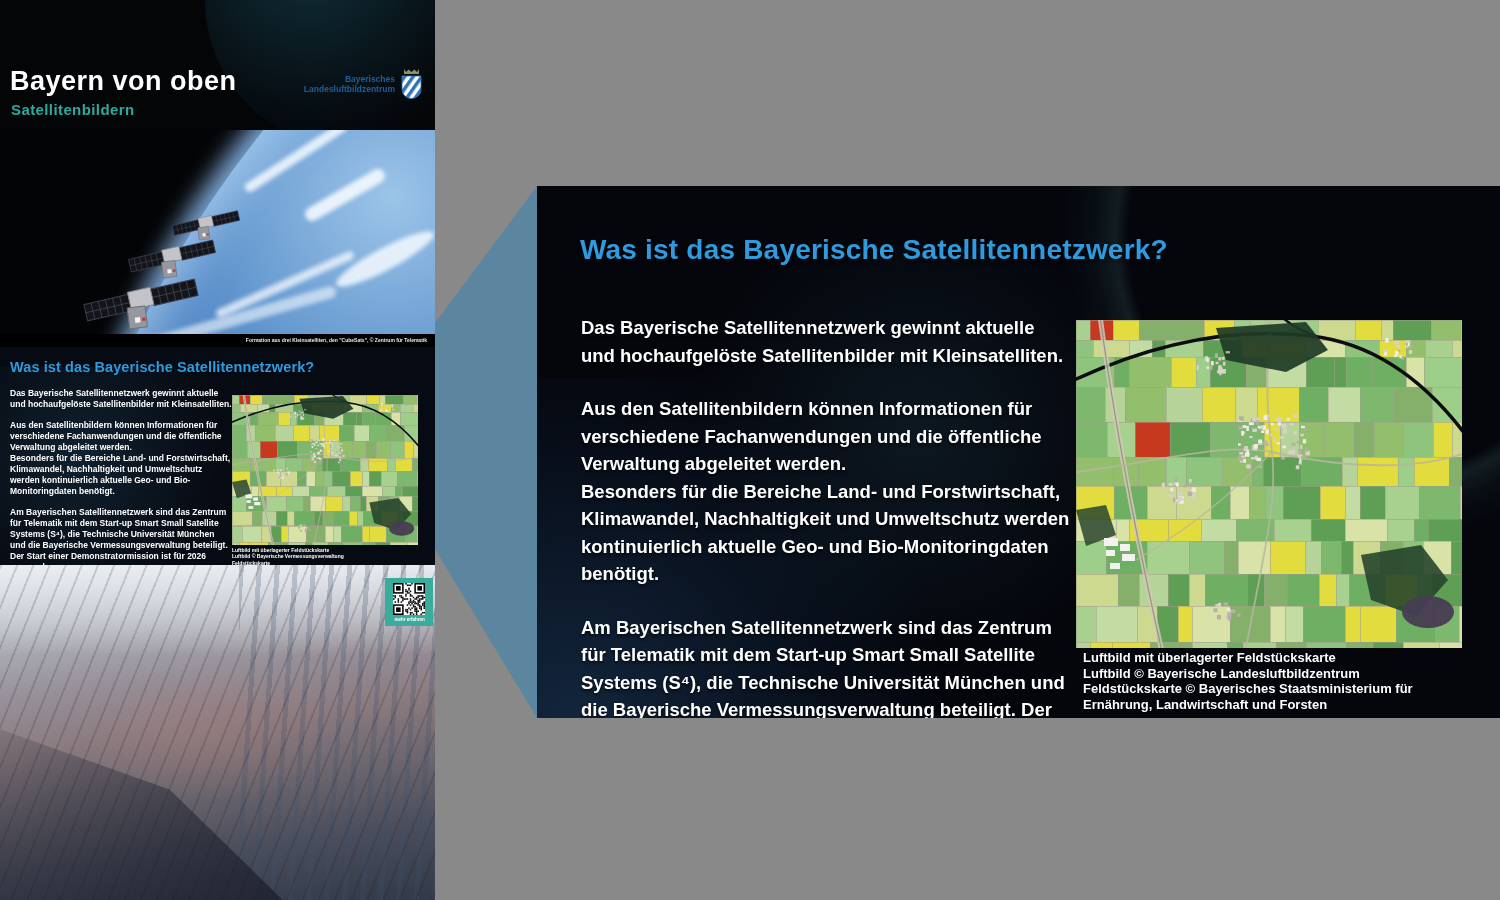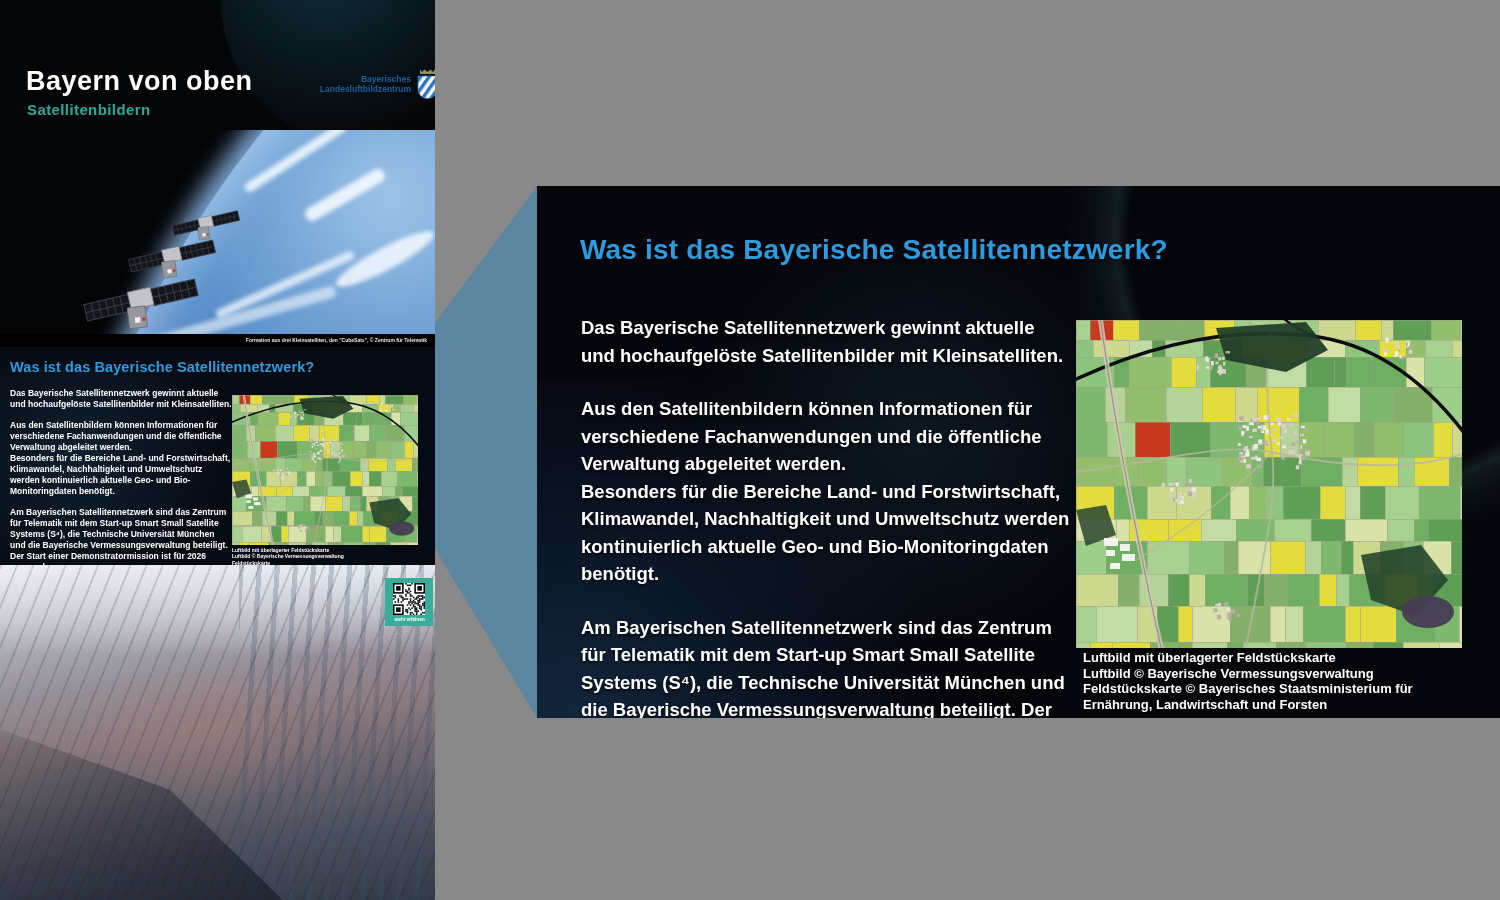--- a/index.html
+++ b/index.html
@@ -2,21 +2,21 @@
 <html style="--accent-blue: #2E9BDF; --accent-teal: #2FA99B; --logo-blue: #1D5F9E; --wedge-blue: #5C86A0; --qr-teal: #3AAC9C; --background-gray: #8A8989; --parcel-red: #C7391F; --parcel-yellow: #E3DC3E;"><head>
 <meta charset="utf-8">
 <style>
   * { margin:0; padding:0; box-sizing:border-box; }
   html,body { width:1500px; height:900px; overflow:hidden; }
   body { font-family:"Liberation Sans", sans-serif; background:var(--background-gray,#8A8989); position:relative; }
   .stage { position:absolute; inset:0; }
 
   
   .poster { position:absolute; left:0; top:0; width:435px; height:900px; background:#050608; overflow:hidden; }
-  .poster-header { position:absolute; left:16px; top:0; width:435px; height:130px; background:#040507; overflow:hidden; }
+  .poster-header { position:absolute; left:0; top:0; width:435px; height:130px; background:#040507; overflow:hidden; }
   .header-earth { position:absolute; right:-70px; top:-150px; width:300px; height:300px; border-radius:50%;
     background:radial-gradient(circle at 35% 35%, rgba(24,70,84,.65), rgba(10,30,40,.35) 55%, transparent 72%); }
   .poster-title { position:absolute; left:10px; top:66px; color:#fff; font-size:27px; font-weight:bold; letter-spacing:.5px; }
   .poster-subtitle { position:absolute; left:11px; top:101px; color:var(--accent-teal,#2FA99B); font-size:15px; font-weight:bold; letter-spacing:.4px; }
   .logo { position:absolute; right:12px; top:68px; display:flex; align-items:center; gap:5px; }
   .logo-text { color:var(--logo-blue,#1D5F9E); font-size:8.5px; line-height:10px; font-weight:bold; text-align:right; white-space:pre-line; }
 
   .sat-image { position:absolute; left:0; top:130px; width:435px; height:204px; background:#030406; overflow:hidden; }
   .earth-disc { position:absolute; left:50px; top:-350px; width:1900px; height:1900px; border-radius:50%;
     background:radial-gradient(circle at 18% 22%, #9cc4e8 0%, #5e93cc 9%, #2f5fa8 22%, #1c3f86 38%, #12296356 60%, #0c1c46 100%);
@@ -1023,18 +1023,18 @@
             <rect x="141.9" y="282.8" width="3.3" height="3.8" fill="#d8d2c8"></rect>
             <rect x="139.2" y="284.1" width="3.3" height="2.0" fill="#d8d2c8"></rect>
             <rect x="150.2" y="293.9" width="4.3" height="4.8" fill="#b7aea6"></rect>
             <rect x="140.9" y="294.9" width="4.1" height="4.4" fill="#b7aea6"></rect>
             <rect x="149.2" y="294.0" width="2.3" height="3.7" fill="#d8d2c8"></rect>
             <rect x="161.1" y="293.7" width="3.4" height="3.1" fill="#b7aea6"></rect>
           </g>
         </svg>
     </div>
     <div class="panel-caption">Luftbild mit überlagerter Feldstückskarte
-Luftbild © Bayerische Vermessungsverwaltung
+Luftbild © Bayerische Landesluftbildzentrum
 Feldstückskarte © Bayerisches Staatsministerium für
 Ernährung, Landwirtschaft und Forsten</div>
   </section>
 
 </div>
 
 </body></html>

